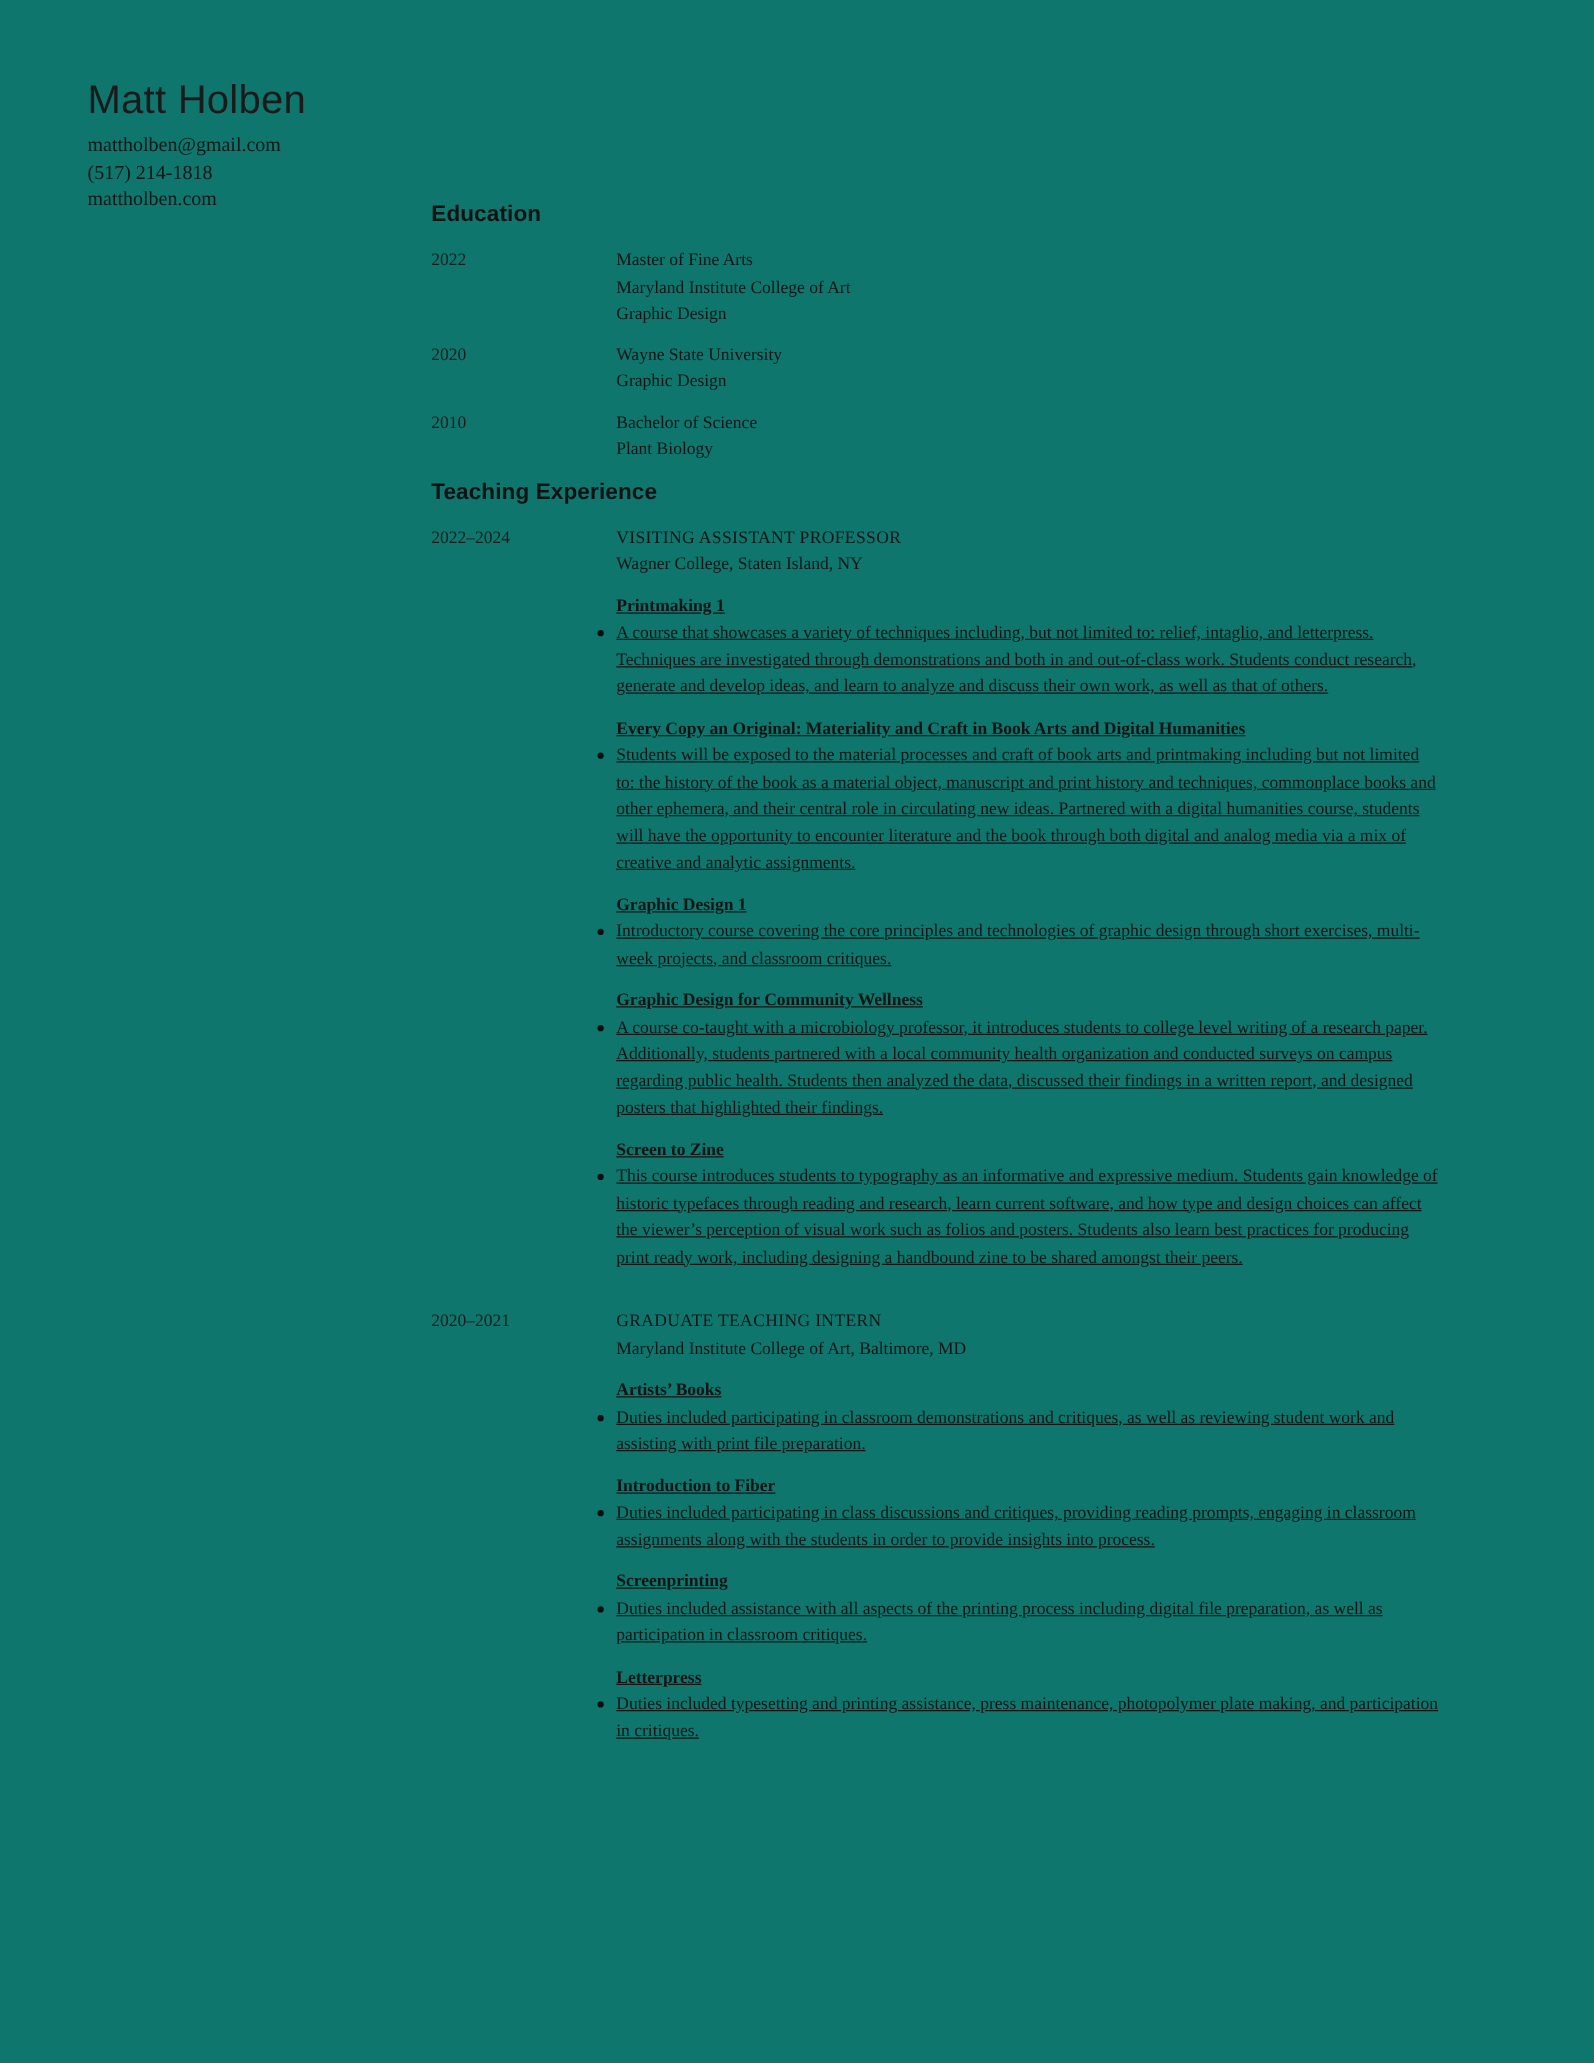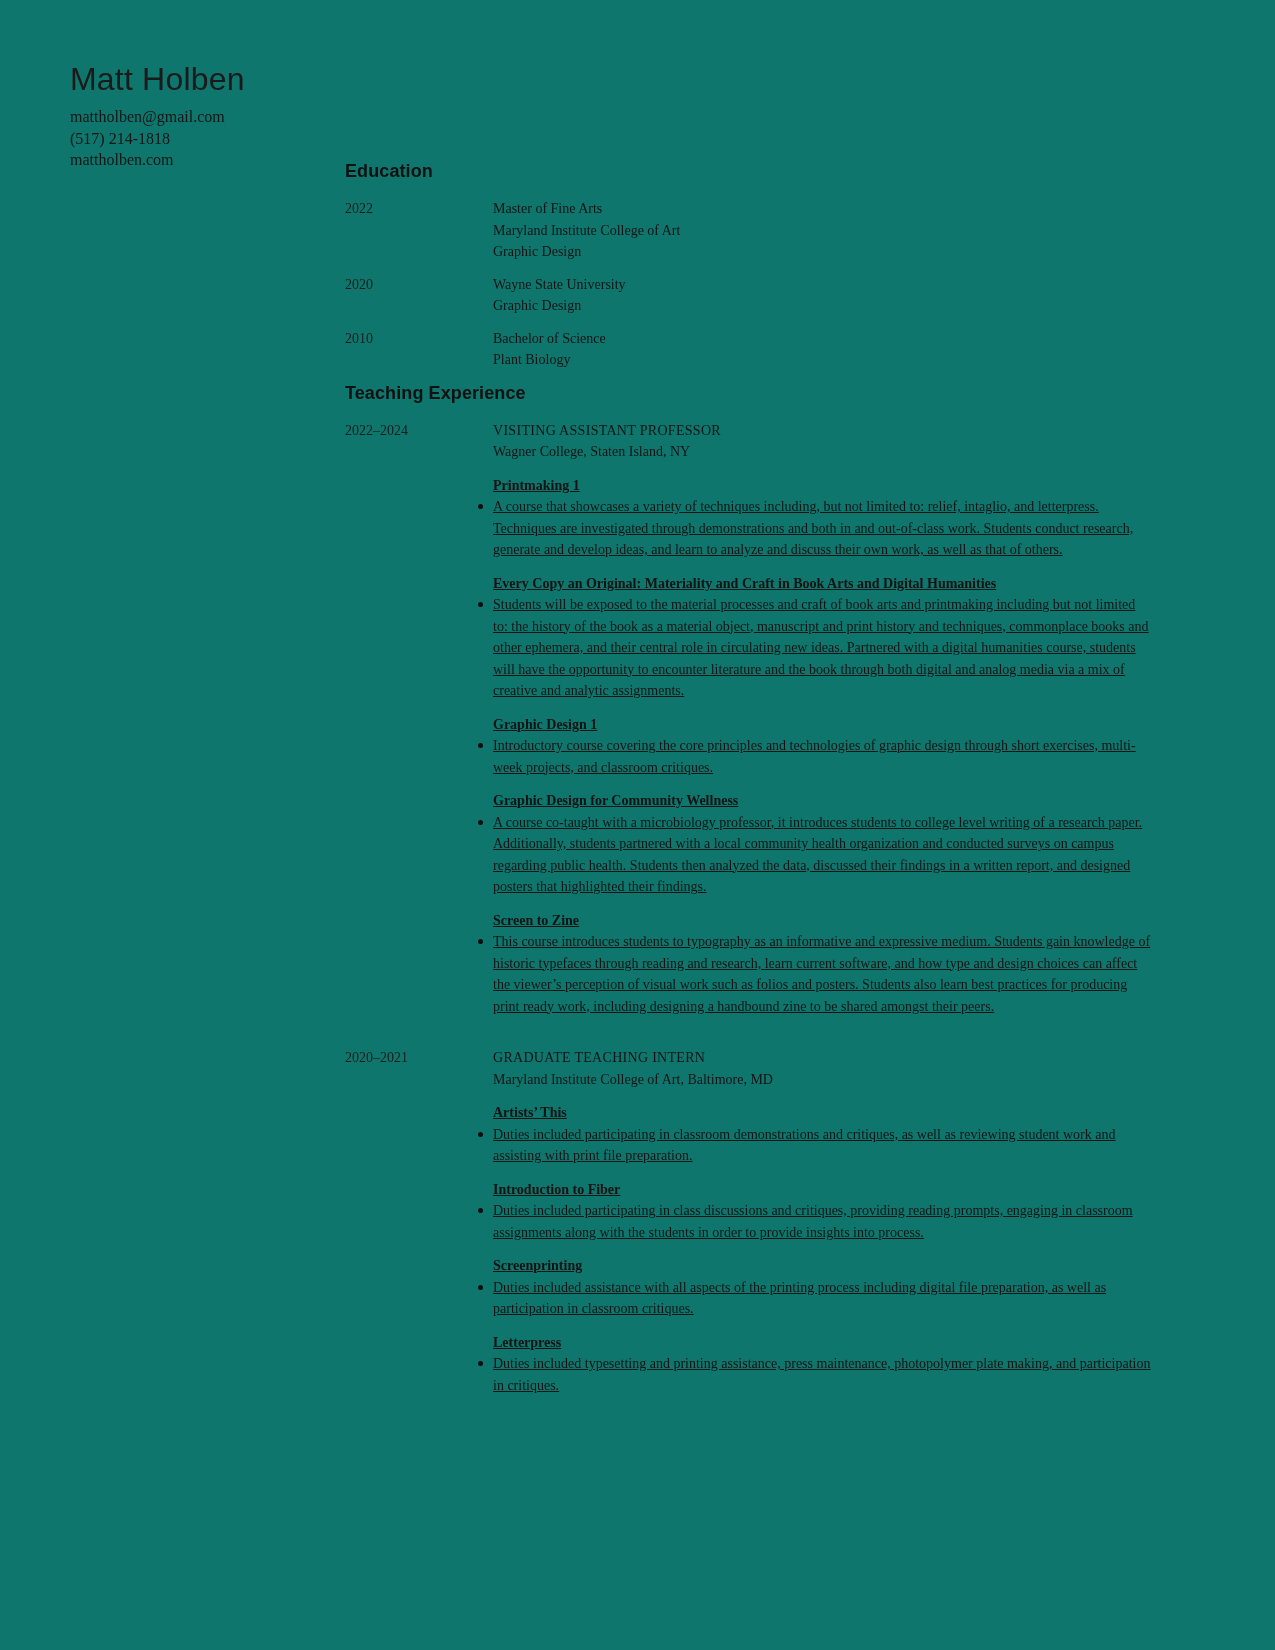--- a/index.html
+++ b/index.html
@@ -179,21 +179,21 @@
         </div>
       </div>
 
       <div class="row position">
         <div class="year">2020–2021</div>
         <div class="lines">
           <div class="role">GRADUATE TEACHING INTERN</div>
           <div>Maryland Institute College of Art, Baltimore, MD</div>
 
           <div class="course">
-            <div class="course-title">Artists’ This</div>
+            <div class="course-title">Artists’ Books</div>
             <ul class="bullets">
               <li>Duties included participating in classroom demonstrations and critiques, as well as reviewing student work and assisting with print file preparation.</li>
             </ul>
           </div>
 
           <div class="course">
             <div class="course-title">Introduction to Fiber</div>
             <ul class="bullets">
               <li>Duties included participating in class discussions and critiques, providing reading prompts, engaging in classroom assignments along with the students in order to provide insights into process.</li>
             </ul>

